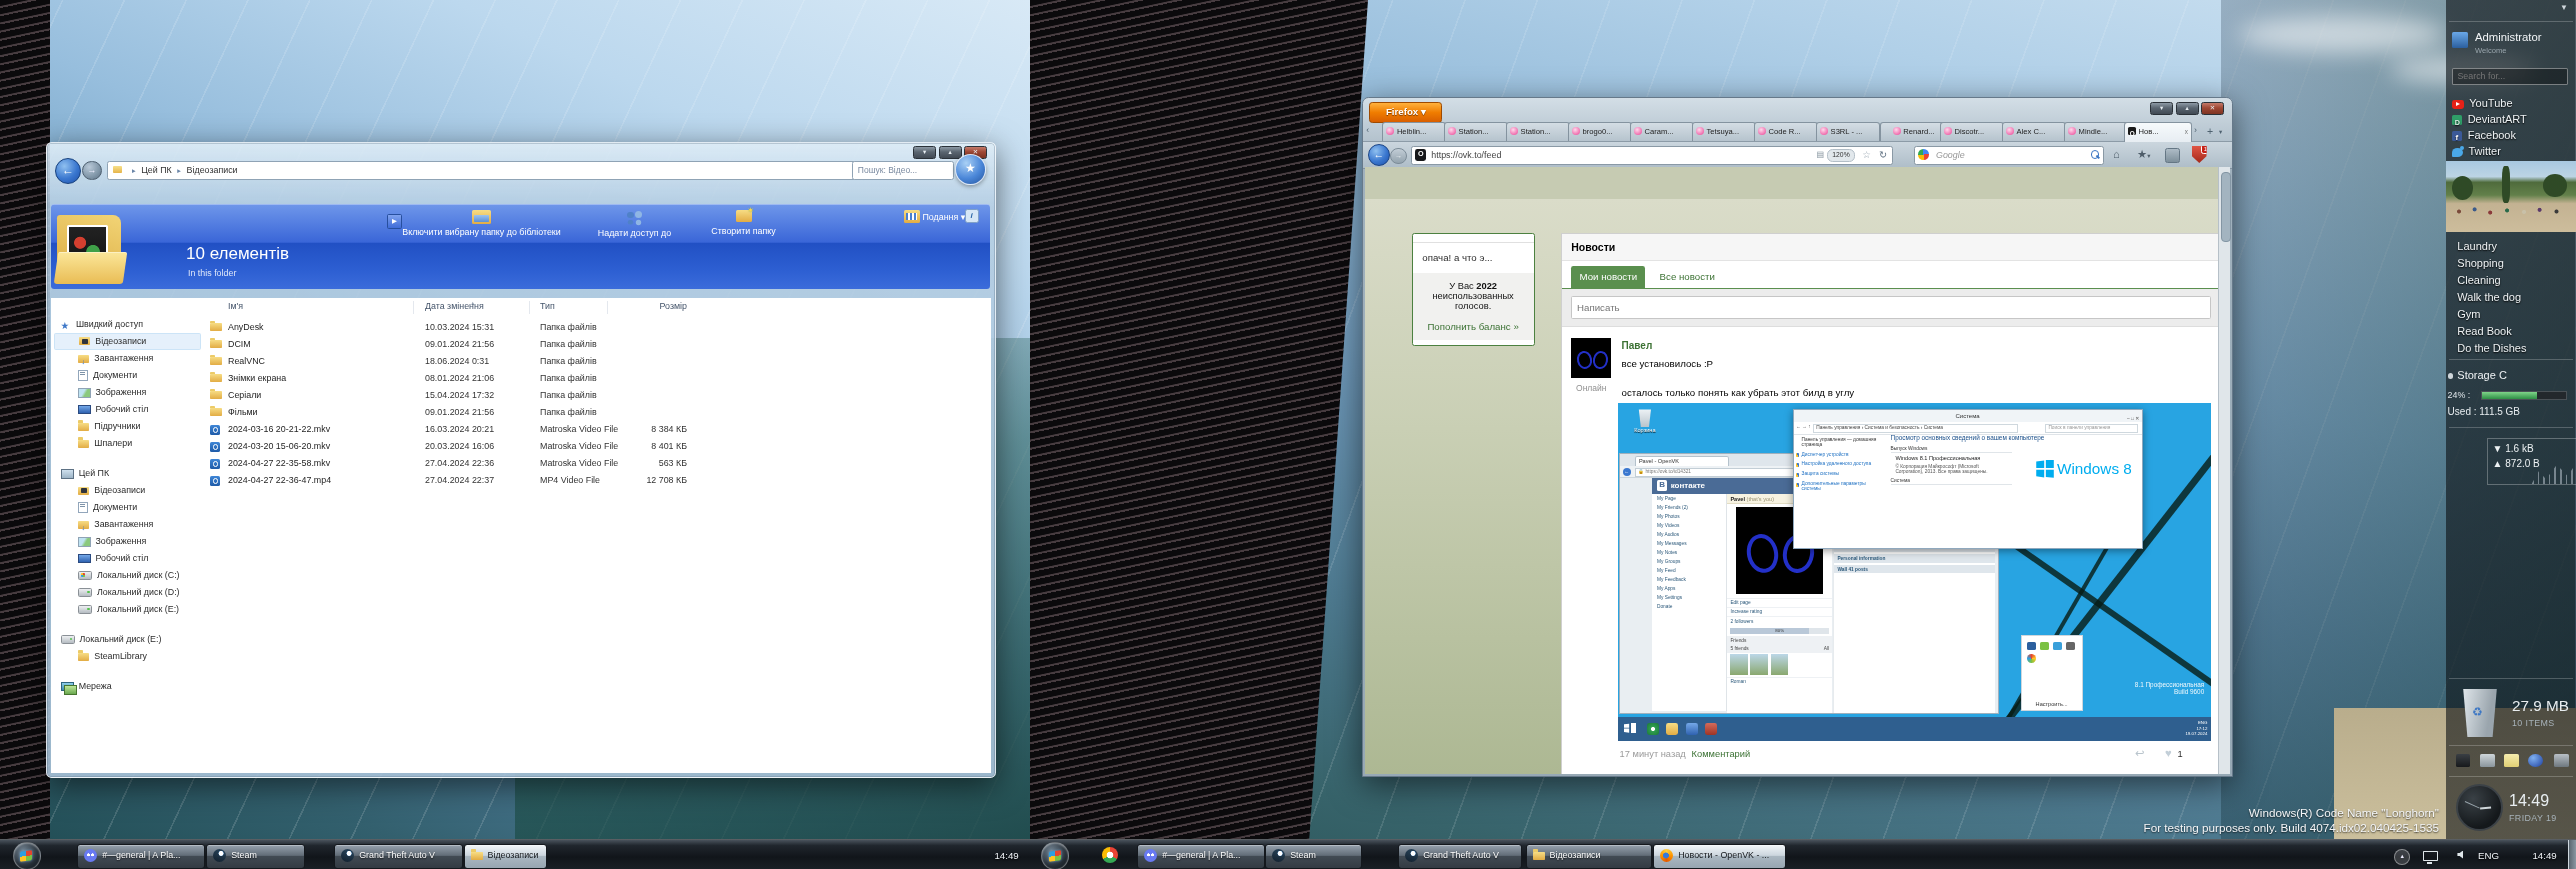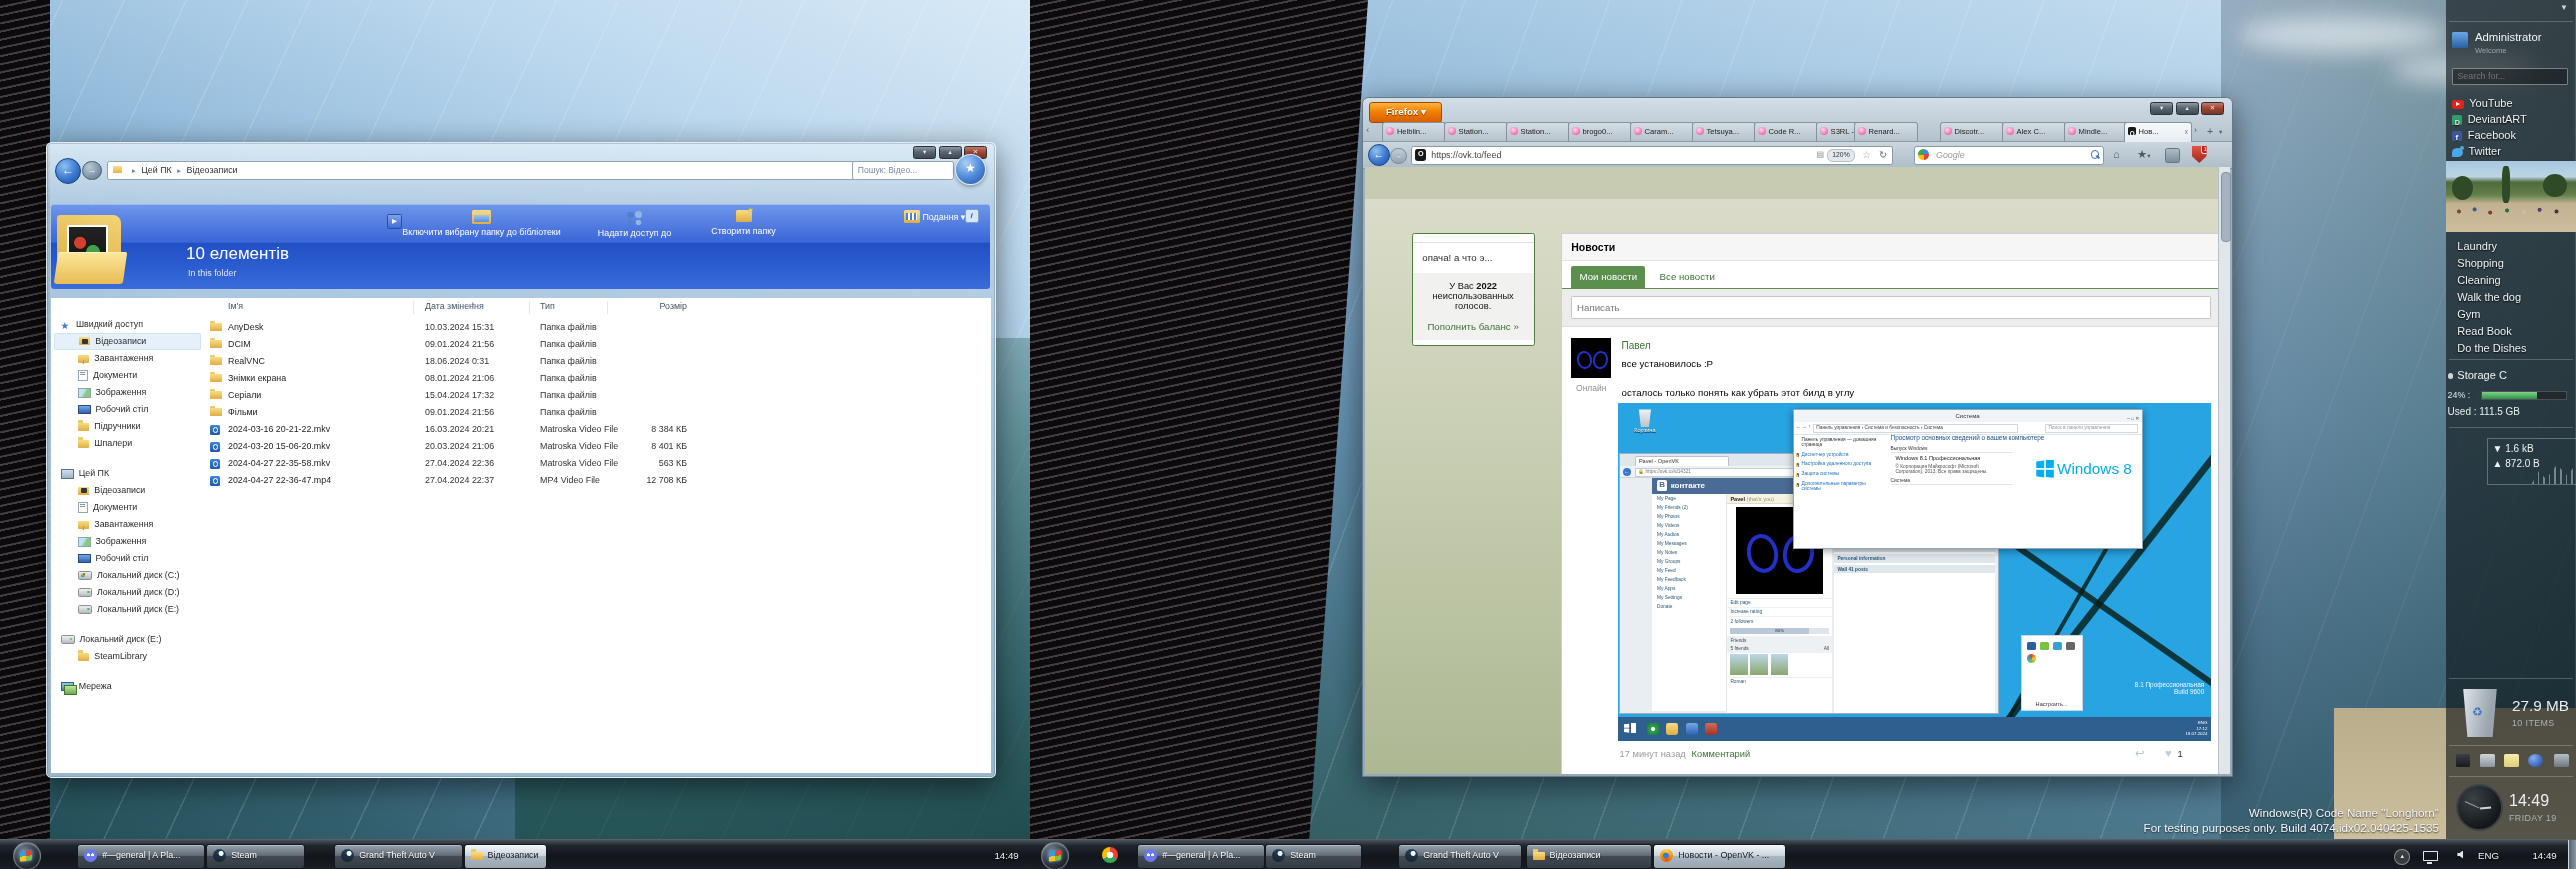--- a/index.html
+++ b/index.html
@@ -176,21 +176,21 @@
   #feed-hd{height:26px;background:#f6f6f6;border-bottom:0.8px solid #e3e3e3;font-size:10.5px;font-weight:bold;color:#000;line-height:26px;padding-left:9.7px;}
   #feed-tabs{position:relative;height:27px;border-bottom:1.6px solid #5a8f4e;}
   #tab-my{position:absolute;left:9.7px;top:4.8px;width:74px;height:22.5px;background:#5a8f4e;border-radius:2.4px 2.4px 0 0;color:#fff;font-size:9.7px;text-align:center;line-height:22.5px;}
   #tab-all{position:absolute;left:98px;top:9.7px;color:#3c7234;font-size:9.7px;}
   #feed-compose{height:37px;background:#ececec;border-bottom:0.8px solid #ddd;position:relative;}
   #feed-compose input{position:absolute;left:9.7px;top:7.2px;width:628px;height:21px;background:#fff;border:0.8px solid #c6c6c6;border-radius:1.6px;font-size:9.7px;color:#555;padding:0 4.8px;font-family:"Liberation Sans",sans-serif;}
   #post{position:relative;height:448px;}
   #post-ava{position:absolute;left:9.7px;top:11.3px;width:40px;height:40px;background:#000;}
   #post-ava::before,#post-ava::after{content:"";position:absolute;top:13px;width:10.5px;height:13.7px;border:2.4px solid #2330c8;border-radius:50% 50% 50% 50%;}
   #post-ava::before{left:5.6px;transform:rotate(-12deg);} #post-ava::after{left:22px;transform:rotate(10deg);}
-  #post-author{position:absolute;left:60px;top:13px;color:#3c7234;font-weight:normal;font-size:10px;}
+  #post-author{position:absolute;left:60px;top:13px;color:#3c7234;font-weight:bold;font-size:10px;}
   #post-l1{position:absolute;left:60px;top:31px;font-size:9.7px;color:#000;}
   #post-l2{position:absolute;left:60px;top:60px;font-size:9.7px;color:#000;}
   #post-online{position:absolute;left:9.7px;top:56px;width:40px;text-align:center;color:#909090;font-size:8.5px;}
   #post-foot{position:absolute;left:0px;top:422px;width:100%;font-size:9.3px;}
   #post-time{position:absolute;left:58px;color:#9b9b9b;}
   #post-comment{position:absolute;left:130px;color:#3c7234;}
   #post-share{position:absolute;right:77px;top:-1.6px;color:#b9c4cc;font-size:11.3px;transform:scaleX(-1);}
   #post-heart{position:absolute;right:50px;top:-1.6px;color:#c3cfd8;font-size:11.3px;}
   #post-likes{position:absolute;right:39px;color:#2b2b2b;}
 
@@ -464,21 +464,21 @@
           <div class="frow">
             <span class="mini video-file-icon"></span>
             <span class="fname nw">2024-03-16 20-21-22.mkv</span>
             <span class="fdate nw">16.03.2024 20:21</span>
             <span class="ftype nw">Matroska Video File</span>
             <span class="fsize nw">8 384 КБ</span>
           </div>
           <div class="frow">
             <span class="mini video-file-icon"></span>
             <span class="fname nw">2024-03-20 15-06-20.mkv</span>
-            <span class="fdate nw">20.03.2024 21:06</span>
+            <span class="fdate nw">20.03.2024 16:06</span>
             <span class="ftype nw">Matroska Video File</span>
             <span class="fsize nw">8 401 КБ</span>
           </div>
           <div class="frow">
             <span class="mini video-file-icon"></span>
             <span class="fname nw">2024-04-27 22-35-58.mkv</span>
             <span class="fdate nw">27.04.2024 22:36</span>
             <span class="ftype nw">Matroska Video File</span>
             <span class="fsize nw">563 КБ</span>
           </div>
@@ -526,21 +526,21 @@
       <div id="ff-tabhost">
 
       <div class="fftab" style="left: 11.3px;"><span class="fav"></span><span>Helblin...</span></div>
           <div class="fftab" style="left: 73px;"><span class="fav"></span><span>Station...</span></div>
           <div class="fftab" style="left: 135px;"><span class="fav"></span><span>Station...</span></div>
           <div class="fftab" style="left: 197px;"><span class="fav"></span><span>brogo0...</span></div>
           <div class="fftab" style="left: 259px;"><span class="fav"></span><span>Caram...</span></div>
           <div class="fftab" style="left: 321px;"><span class="fav"></span><span>Tetsuya...</span></div>
           <div class="fftab" style="left: 383px;"><span class="fav"></span><span>Code R...</span></div>
           <div class="fftab" style="left: 445px;"><span class="fav"></span><span>S3RL - ...</span></div>
-          <div class="fftab" style="left: 483px;"><span class="fav"></span><span>Renard...</span></div>
+          <div class="fftab" style="left: 509px; text-align: center;"><span class="fav"></span><span>Renard...</span></div>
           <div class="fftab" style="left: 569px;"><span class="fav"></span><span>Discotr...</span></div>
           <div class="fftab" style="left: 631px;"><span class="fav"></span><span>Alex C...</span></div>
           <div class="fftab" style="left: 693px;"><span class="fav"></span><span>Mindle...</span></div>
         </div>
       <div class="fftab activetab" style="left:753px;">
         <span class="fav"></span><span>Нов...</span>
         <span class="tclose">x</span>
       </div>
       <span class="tabscroll" style="left:823px;">›</span>
       <span class="tabscroll" style="left:836px;font-size:10.5px;">+</span>

